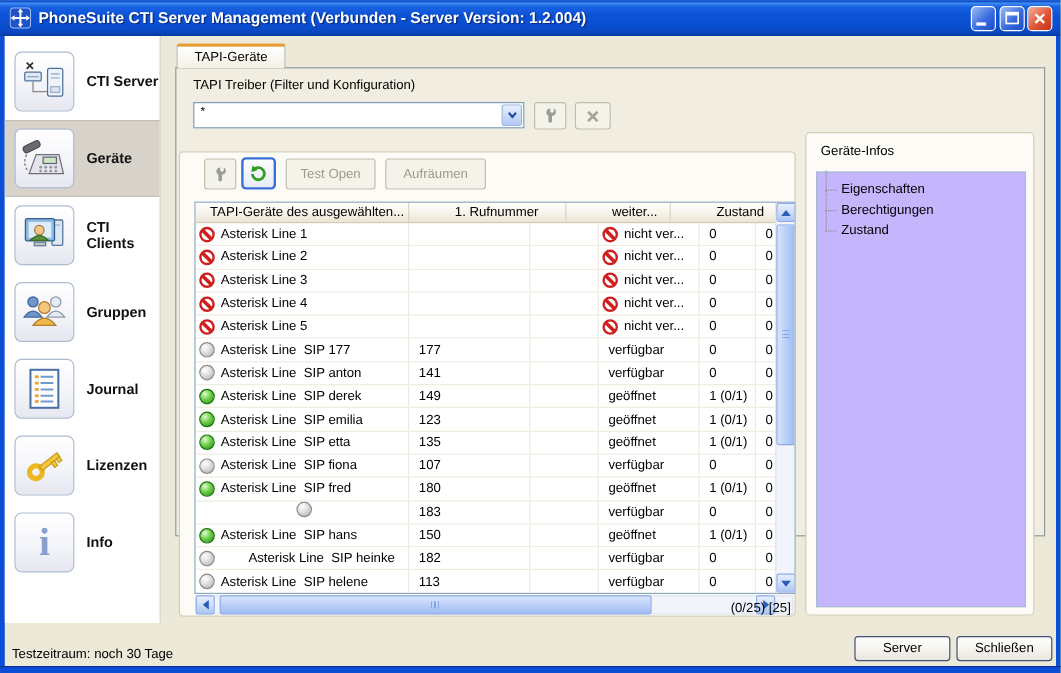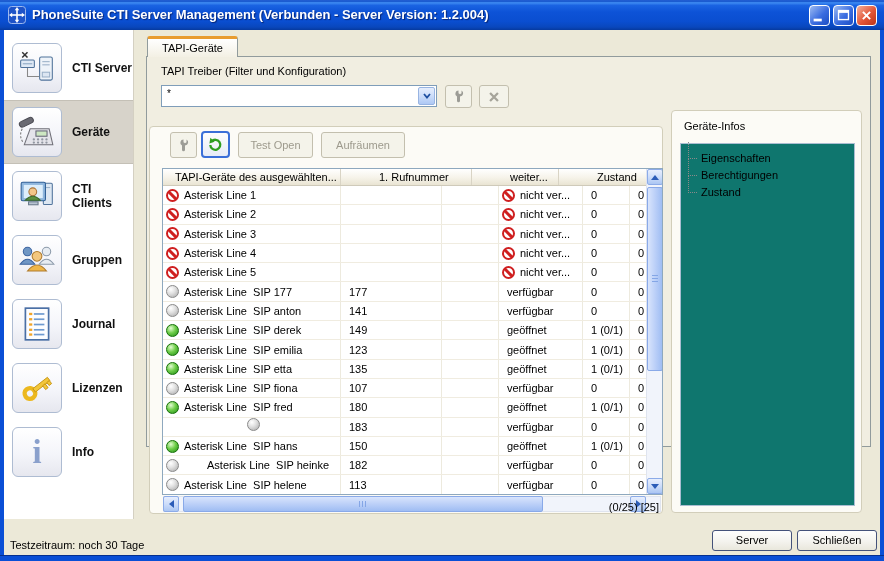--- a/index.html
+++ b/index.html
@@ -86,21 +86,21 @@
   .hthumb::after { content:""; position:absolute; top:4px; bottom:4px; left:50%; width:9px; margin-left:-4px;
     background:repeating-linear-gradient(90deg,#84a6e6 0 1px,transparent 1px 3px); }
   .arr { width:0; height:0; }
   .arr.u { border-left:4px solid transparent; border-right:4px solid transparent; border-bottom:5px solid #2b5cb8; }
   .arr.d { border-left:4px solid transparent; border-right:4px solid transparent; border-top:5px solid #2b5cb8; }
   .arr.l { border-top:4px solid transparent; border-bottom:4px solid transparent; border-right:5px solid #2b5cb8; }
   .arr.r { border-top:4px solid transparent; border-bottom:4px solid transparent; border-left:5px solid #2b5cb8; }
   .count-label { position:absolute; left:312px; top:444px; width:200px; text-align:right; }
   
   .info-title { position:absolute; left:12px; top:9px; }
-  .info-tree { position:absolute; left:8px; top:32px; width:175px; height:363px; background:#0f766e; border:1px solid #a9bdd1; padding-top:6px; }
+  .info-tree { position:absolute; left:8px; top:32px; width:175px; height:363px; background:#c4b5fd; border:1px solid #a9bdd1; padding-top:6px; }
   .tree-item { position:relative; height:17px; line-height:17px; padding-left:20px; cursor:pointer; }
   .tree-item::before { content:""; position:absolute; left:7px; top:-8px; width:8px; height:16px;
     border-left:1px dotted #8a8a8a; border-bottom:1px dotted #8a8a8a; }
   
   .trial-label { position:absolute; left:10px; top:539px; }
   .xp-btn { position:absolute; top:530px; width:80px; height:21px; background:linear-gradient(180deg,#fefefe 0%,#f4f3ee 55%,#e9e7dc 100%);
     border:1px solid #44527a; border-radius:3px; text-align:center; line-height:19px; cursor:pointer; }
   .btn-help { left:712px; } .btn-close2 { left:797px; }
 </style>
 </head>

